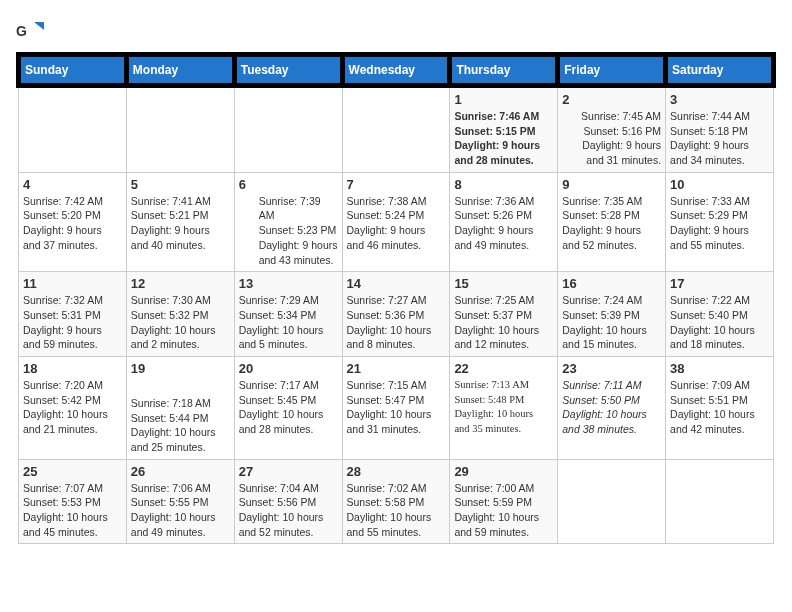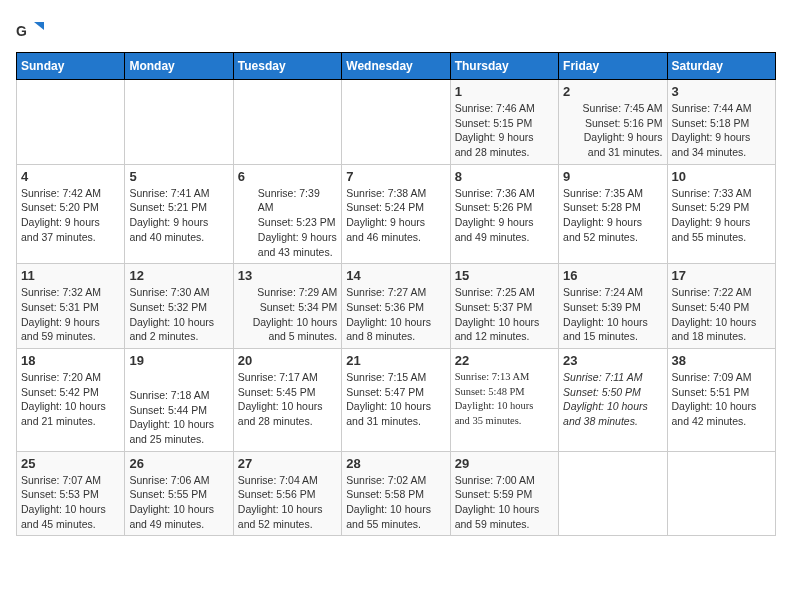--- a/index.html
+++ b/index.html
@@ -36,21 +36,21 @@
       border-collapse: collapse;
       font-size: 11px;
     }
     thead tr th {
       background-color: #2277cc;
       color: #fff;
       padding: 6px 4px;
       text-align: left;
       font-size: 12px;
       font-weight: bold;
-      border: 1px solid #000000;
+      border: 5px solid #000000;
     }
     tbody tr td {
       border: 1px solid #ccc;
       vertical-align: top;
       padding: 4px;
       min-height: 80px;
       width: calc(100% / 7);
       background: #fff;
     }
     tbody tr:nth-child(odd) td {
@@ -101,21 +101,21 @@
       </tr>
   </thead>
   <tbody id="calendar-body">
       <tr>
         <td class="empty-cell"></td>
         <td class="empty-cell"></td>
         <td class="empty-cell"></td>
         <td class="empty-cell"></td>
         <td>
           <span class="day-num">1</span>
-          <div class="day-info" style="white-space: pre-line;">Sunrise: 7:46 AM
+          <div class="day-info" style="white-space: pre-line; font-weight: bold;">Sunrise: 7:46 AM
 Sunset: 5:15 PM
 Daylight: 9 hours
 and 28 minutes.</div>
         </td>
         <td>
           <span class="day-num">2</span>
           <div class="day-info" style="white-space: pre-line; text-align: right;">Sunrise: 7:45 AM
 Sunset: 5:16 PM
 Daylight: 9 hours
 and 31 minutes.</div>
@@ -189,21 +189,21 @@
         </td>
         <td>
           <span class="day-num">12</span>
           <div class="day-info" style="white-space: pre-line;">Sunrise: 7:30 AM
 Sunset: 5:32 PM
 Daylight: 10 hours
 and 2 minutes.</div>
         </td>
         <td>
           <span class="day-num">13</span>
-          <div class="day-info" style="white-space: pre-line; text-align: right;">Sunrise: 7:29 AM
+          <div class="day-info" style="white-space: pre-line;">Sunrise: 7:29 AM
 Sunset: 5:34 PM
 Daylight: 10 hours
 and 5 minutes.</div>
         </td>
         <td>
           <span class="day-num">14</span>
           <div class="day-info" style="white-space: pre-line;">Sunrise: 7:27 AM
 Sunset: 5:36 PM
 Daylight: 10 hours
 and 8 minutes.</div>

